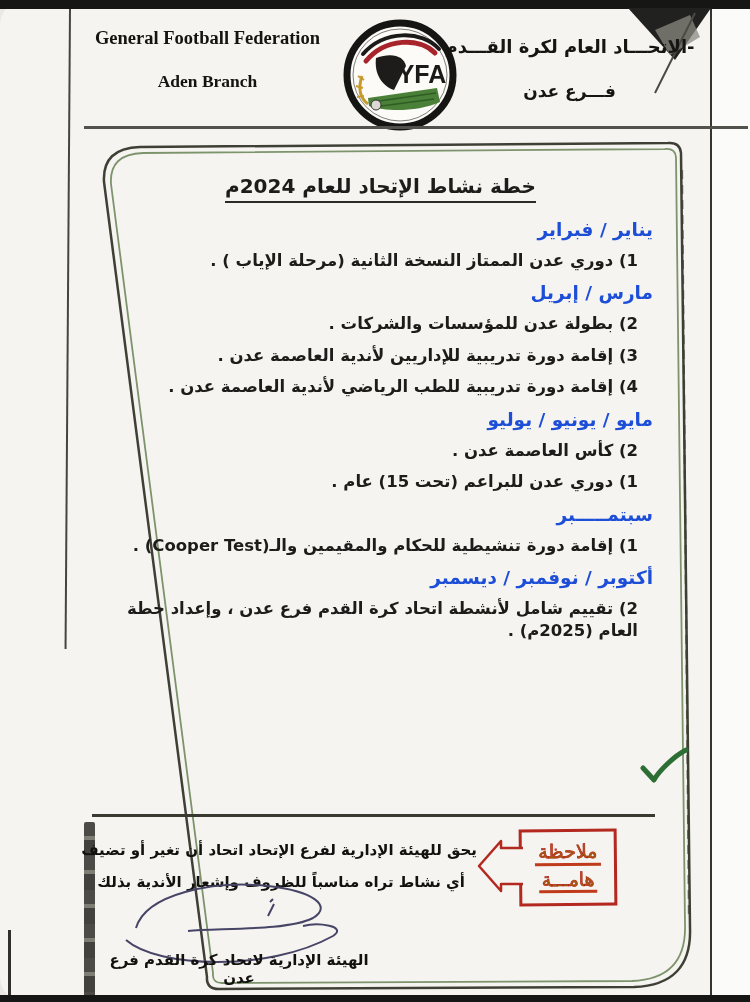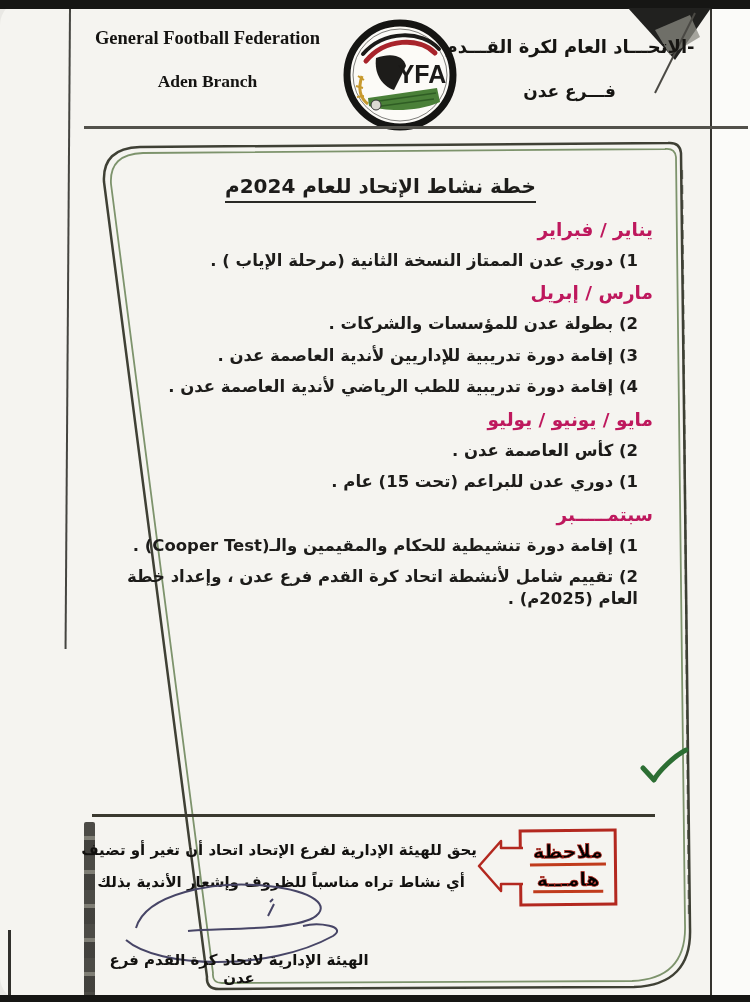--- a/index.html
+++ b/index.html
@@ -28,32 +28,32 @@
   .logo{position:absolute;left:342px;top:18px;}
 
   
   .frame{position:absolute;left:0;top:0;}
 
   
   .content{position:absolute;right:97px;top:157px;width:545px;direction:rtl;text-align:right;
     color:#1d1c1a;font-weight:700;}
   .title-wrap{text-align:center;margin-bottom:16px;}
   .title{display:inline-block;font-size:20px;border-bottom:2.2px solid #2a2a26;padding-bottom:3px;margin-top:17px;}
-  .month{font-size:18.5px;margin:11px 0 3px 0;color:#be185d;}
+  .month{font-size:18.5px;margin:11px 0 3px 0;color:#1d4ed8;}
   .item{font-size:16.5px;margin:10px 0;padding-right:15px;line-height:1.3;}
 
   .separator{position:absolute;left:92px;top:814px;width:563px;height:2.5px;background:#3a392f;}
 
   
   .note-l1{position:absolute;right:273px;top:841px;direction:rtl;white-space:nowrap;font-size:15px;font-weight:800;color:#12110f;}
   .note-l2{position:absolute;right:285px;top:873px;direction:rtl;white-space:nowrap;font-size:15px;font-weight:800;color:#12110f;}
 
   .stamp{position:absolute;left:519px;top:829px;width:92px;height:71px;border:3px solid #b3281f;
     transform:rotate(-0.6deg);display:flex;flex-direction:column;align-items:center;justify-content:center;gap:4px;}
-  .stamp-word{display:inline-block;font-size:19px;font-weight:700;color:#000000;line-height:1.05;
+  .stamp-word{display:inline-block;font-size:19px;font-weight:400;color:#a16207;line-height:1.05;
     -webkit-text-stroke:0.7px #b4261c;border-bottom:3px solid #c03b1c;padding:0 3px 1px 3px;direction:rtl;text-align:center;}
   .stamp-arrow{position:absolute;left:477px;top:839px;}
 
   .check{position:absolute;left:636px;top:744px;}
   .signature{position:absolute;left:118px;top:876px;}
   .caption{position:absolute;left:103px;top:951px;width:272px;text-align:center;direction:rtl;
     font-size:15px;font-weight:800;color:#12110f;}
 </style>
 </head>
 <body>
@@ -118,20 +118,21 @@
     <div class="item">4) إقامة دورة تدريبية للطب الرياضي لأندية العاصمة عدن .</div>
 
     <div class="month">مايو / يونيو / يوليو</div>
     <div class="item">2) كأس العاصمة عدن .</div>
 
     <div class="item">1) دوري عدن للبراعم (تحت 15) عام .</div>
 
     <div class="month">سبتمـــــبر</div>
     <div class="item">1) إقامة دورة تنشيطية للحكام والمقيمين والـ(Cooper Test) .</div>
 
+    <div class="month">أكتوبر / نوفمبر / ديسمبر</div>
     <div class="item">2) تقييم شامل لأنشطة اتحاد كرة القدم فرع عدن ، وإعداد خطة العام (2025م) .</div>
   </div>
 
   <svg class="check" width="56" height="46" viewBox="0 0 56 46">
     <path d="M 7,24 L 18,36 C 22,28 38,12 50,6" fill="none" stroke="#2c6e33" stroke-width="5" stroke-linecap="round" stroke-linejoin="round"></path>
   </svg>
 
   <div class="separator"></div>
 
   <div class="stamp">

